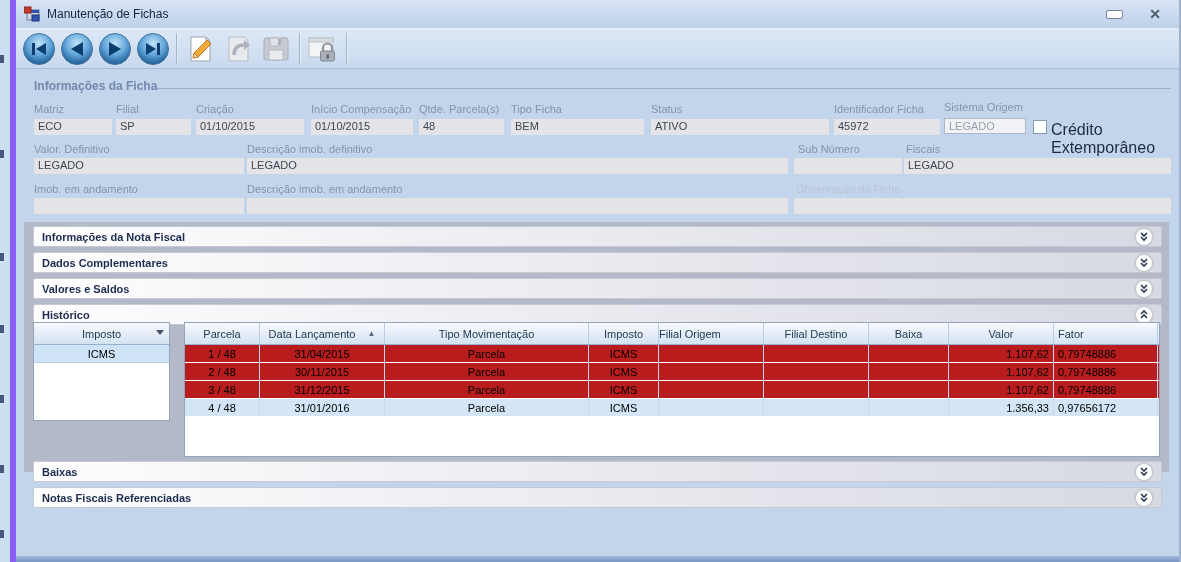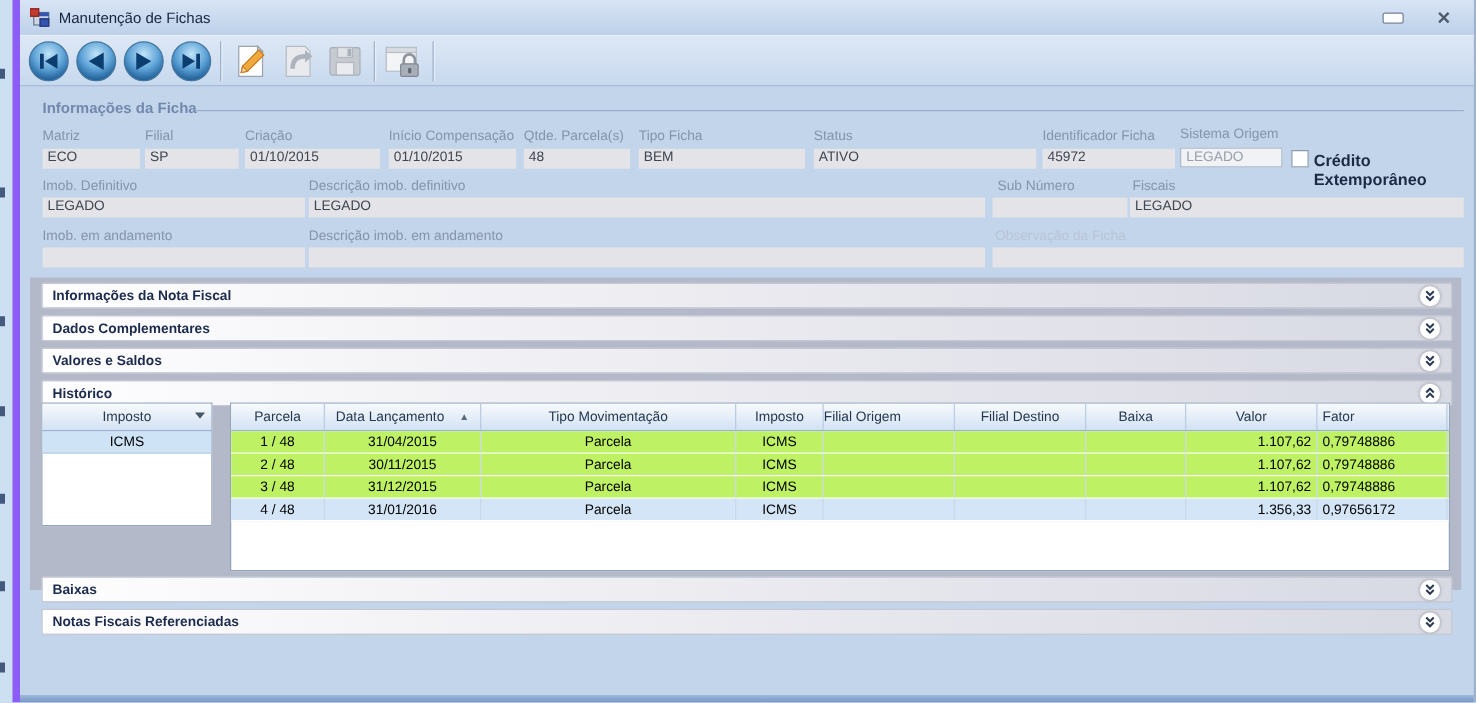--- a/index.html
+++ b/index.html
@@ -27,21 +27,21 @@
   .tb-sep{width:1px;height:32px;background:#9fb2cc;margin:0 4px;box-shadow:1px 0 0 #e8eff8;}
   
   .grp-title{position:absolute;left:18px;top:79px;font-size:12px;font-weight:bold;color:#7289ae;}
   .grp-line{position:absolute;left:140px;top:88px;width:1015px;height:1px;background:#9cafca;}
   .lbl{position:absolute;font-size:11px;color:#8494ac;white-space:nowrap;}
   .lbl.disabled{color:#b9c4d6;}
   .val{position:absolute;height:16px;background:#e3e3e8;font-size:11px;color:#3f4650;
        padding:1px 4px;box-sizing:border-box;white-space:nowrap;overflow:hidden;}
   .val.bordered{background:#f0f2f6;border:1px solid #abbacb;color:#99a0ab;}
   .cb-box{position:absolute;width:12px;height:12px;background:#fff;border:1px solid #8a9bb0;}
-  .cb-lbl{position:absolute;font-size:13px;color:#1c2a44;font-weight:bold;}
+  .cb-lbl{position:absolute;font-size:16px;color:#1c2a44;}
   
   .panel{position:absolute;left:8px;top:222px;width:1145px;height:250px;background:#b4b9c9;}
   .acc-bar{position:absolute;left:9px;width:1129px;height:21px;
        background:linear-gradient(90deg,#fefeff 0%,#ececf1 45%,#d7d9e3 100%);
        border:1px solid #c6c8d4;border-radius:2px;display:flex;align-items:center;
        padding:0 8px;box-sizing:border-box;font-size:11px;font-weight:bold;color:#1c2b4d;}
   .chev{margin-left:auto;width:16px;height:16px;border-radius:50%;background:#fff;
        border:1px solid #c2c5cf;display:flex;align-items:center;justify-content:center;box-shadow:0 0 2px #bbb;}
   
   .listbox{position:absolute;left:9px;top:100px;width:137px;height:99px;background:#fff;
@@ -53,21 +53,21 @@
        border-left:4px solid transparent;border-right:4px solid transparent;border-top:5px solid #46566a;}
   .list-item{height:17px;background:#cfe3f6;border-bottom:1px solid #b8d2ec;
        display:flex;align-items:center;justify-content:center;font-size:11px;color:#000;}
   
   .grid{position:absolute;left:160px;top:100px;width:976px;height:135px;background:#fff;
        border:1px solid #93a5bb;box-sizing:border-box;}
   .th-row{display:flex;height:21px;background:linear-gradient(#f7fafd,#d3e2f3);border-bottom:1px solid #96b1d4;}
   .th{border-right:1px solid #b9cce4;display:flex;align-items:center;justify-content:center;
        font-size:11px;color:#25384f;box-sizing:border-box;position:relative;}
   .sort{font-size:8px;color:#5a6a7a;margin-left:12px;}
-  .tr{display:flex;height:17px;background:#bef264;border-bottom:1px solid #ffffff;}
+  .tr{display:flex;height:17px;background:#b91c1c;border-bottom:1px solid #ffffff;}
   .tr.sel{background:#d3e5f6;}
   .td{border-right:1px solid #c9d9ea;font-size:11px;color:#000;box-sizing:border-box;
        padding:0 4px;display:flex;align-items:center;overflow:hidden;white-space:nowrap;}
   .bottom-edge{position:absolute;left:0;right:0;top:556px;height:6px;
        background:linear-gradient(#9db8da,#7796c2);}
 </style>
 </head>
 <body>
 
 <svg width="0" height="0" style="position:absolute">
@@ -187,21 +187,21 @@
   <div class="val" style="left:495px;top:119px;width:133px">BEM</div>
   <div class="lbl" style="left:635px;top:103px">Status</div>
   <div class="val" style="left:635px;top:119px;width:178px">ATIVO</div>
   <div class="lbl" style="left:818px;top:103px">Identificador Ficha</div>
   <div class="val" style="left:818px;top:119px;width:106px">45972</div>
   <div class="lbl" style="left:928px;top:101px">Sistema Origem</div>
   <div class="val bordered" style="left:928px;top:118px;width:82px">LEGADO</div>
   <div class="cb-box" style="left:1017px;top:120px"></div>
   <div class="cb-lbl" style="left:1035px;top:121px">Crédito Extemporâneo</div>
 
-  <div class="lbl" style="left:18px;top:143px">Imob. Definitivo</div>
+  <div class="lbl" style="left:18px;top:143px">Valor. Definitivo</div>
   <div class="val" style="left:18px;top:158px;width:210px">LEGADO</div>
   <div class="lbl" style="left:231px;top:143px">Descrição imob. definitivo</div>
   <div class="val" style="left:231px;top:158px;width:541px">LEGADO</div>
   <div class="lbl" style="left:782px;top:143px">Sub Número</div>
   <div class="val" style="left:778px;top:158px;width:108px"></div>
   <div class="lbl" style="left:890px;top:143px">Fiscais</div>
   <div class="val" style="left:888px;top:158px;width:267px">LEGADO</div>
 
   <div class="lbl" style="left:18px;top:183px">Imob. em andamento</div>
   <div class="val" style="left:18px;top:198px;width:210px"></div>

